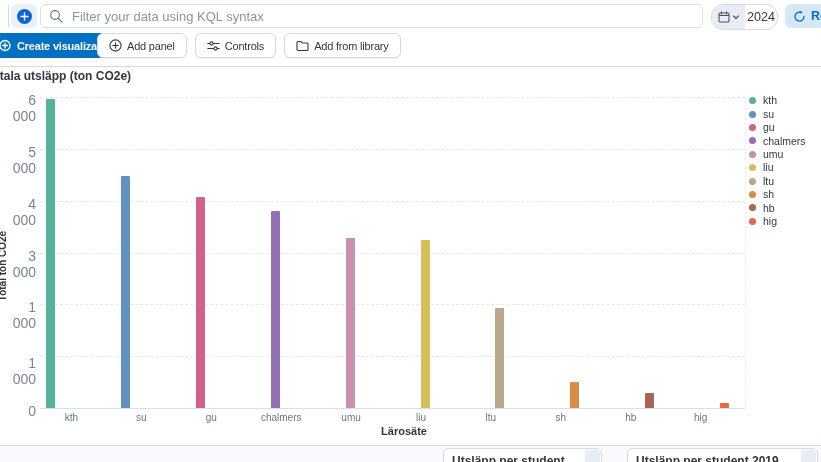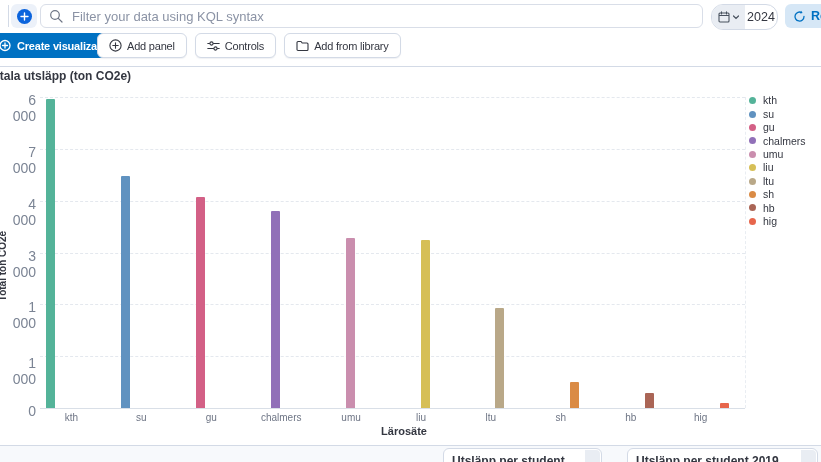--- a/index.html
+++ b/index.html
@@ -140,21 +140,21 @@
       <div class="ytick" style="top: 403px;">0</div>
       <div class="gridline" style="left: 40px; top: 356.167px; width: 705px;"></div>
       <div class="ytick" style="top: 355px;">1 000</div>
       <div class="gridline" style="left: 40px; top: 304.333px; width: 705px;"></div>
       <div class="ytick" style="top: 299.333px;">1 000</div>
       <div class="gridline" style="left: 40px; top: 252.5px; width: 705px;"></div>
       <div class="ytick" style="top: 247.5px;">3 000</div>
       <div class="gridline" style="left: 40px; top: 200.667px; width: 705px;"></div>
       <div class="ytick" style="top: 195.667px;">4 000</div>
       <div class="gridline" style="left: 40px; top: 148.833px; width: 705px;"></div>
-      <div class="ytick" style="top: 143.833px;">7 000</div>
+      <div class="ytick" style="top: 143.833px;">5 000</div>
       <div class="gridline" style="left: 40px; top: 97px; width: 705px;"></div>
       <div class="ytick" style="top: 92px;">6 000</div>
       <div class="vgridline" style="left: 745px; top: 97px; height: 311px;"></div>
       <div class="bar" title="kth: 5970" style="left: 46px; top: 98.555px; width: 9px; height: 309.445px; background: rgb(84, 179, 153);"></div>
       <div class="xtick" style="left: 71.5px;">kth</div>
       <div class="bar" title="su: 4480" style="left: 120.9px; top: 175.787px; width: 9px; height: 232.213px; background: rgb(96, 146, 192);"></div>
       <div class="xtick" style="left: 141.4px;">su</div>
       <div class="bar" title="gu: 4070" style="left: 195.8px; top: 197.038px; width: 9px; height: 210.962px; background: rgb(211, 96, 134);"></div>
       <div class="xtick" style="left: 211.3px;">gu</div>
       <div class="bar" title="chalmers: 3800" style="left: 270.7px; top: 211.033px; width: 9px; height: 196.967px; background: rgb(145, 112, 184);"></div>

